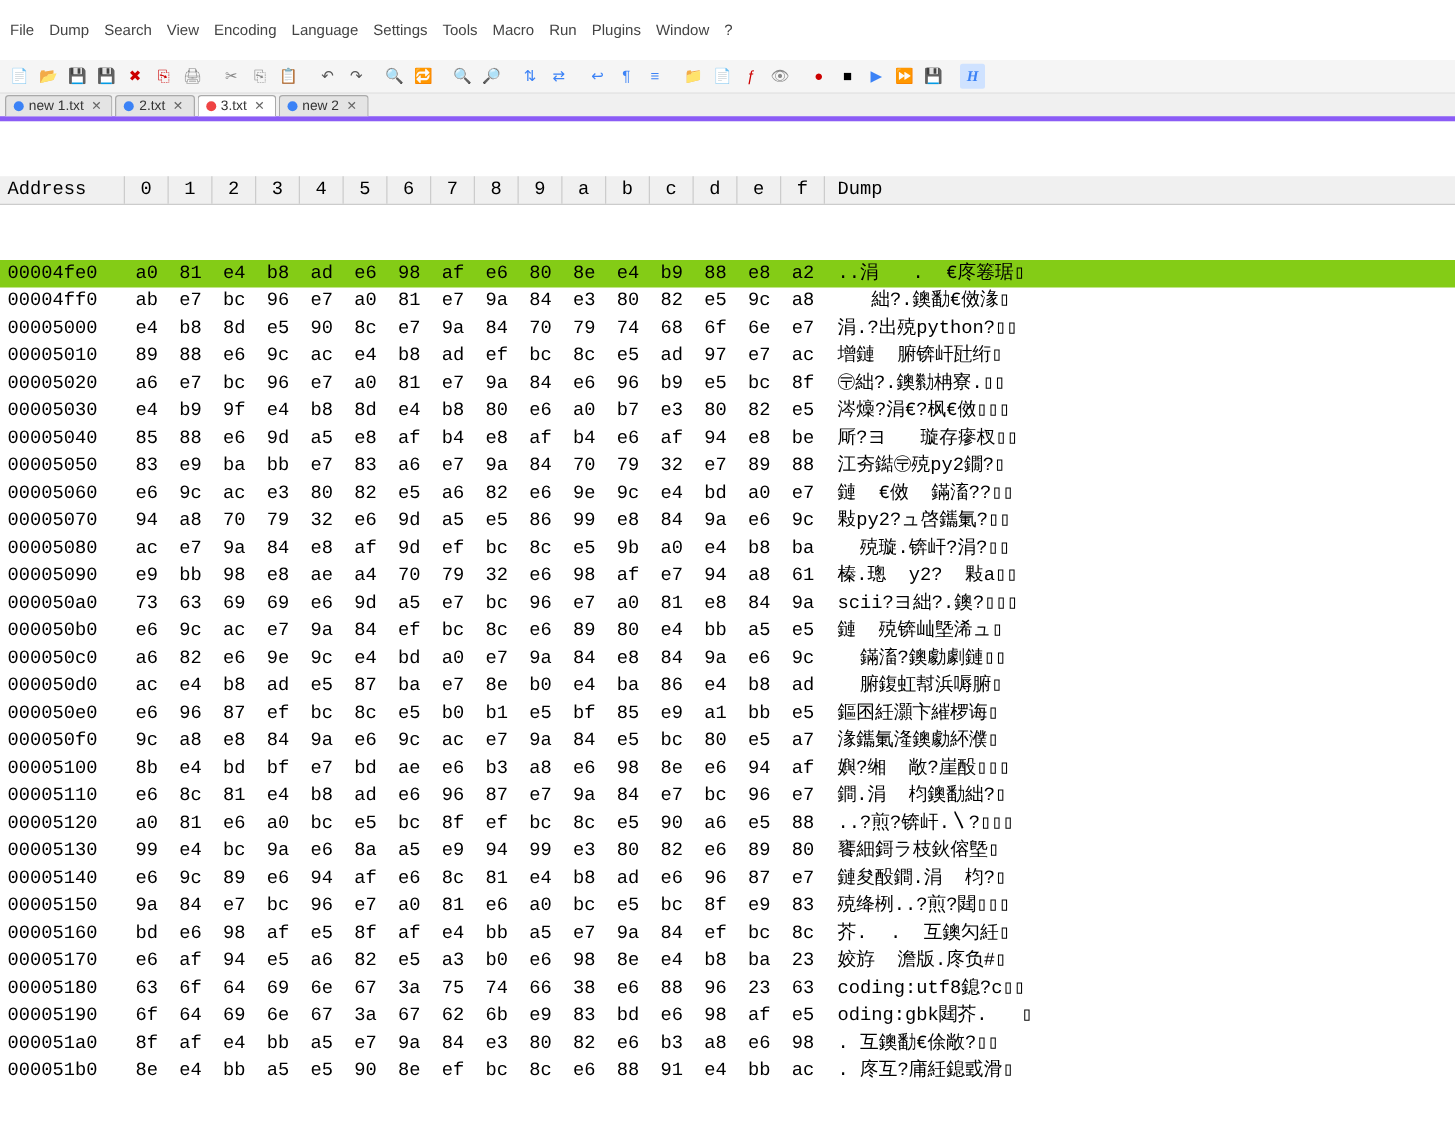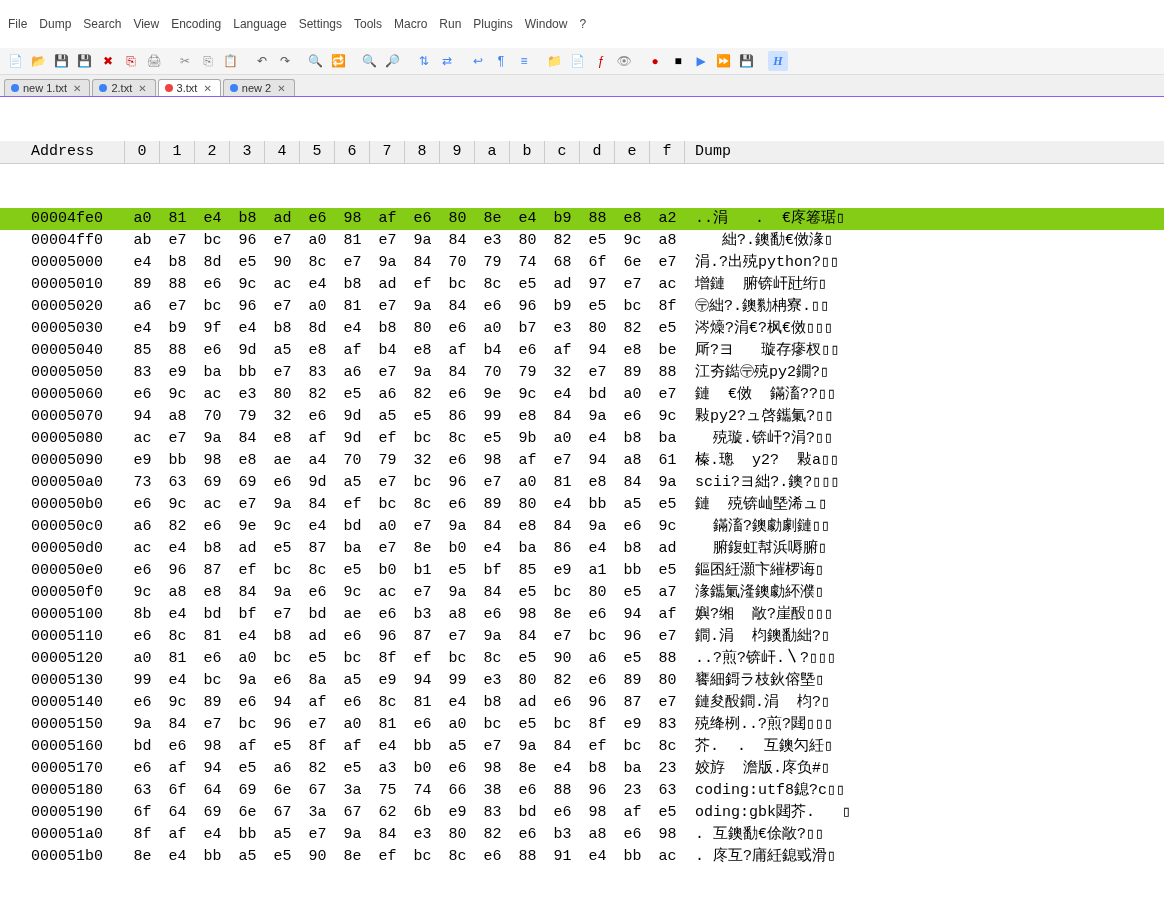--- a/index.html
+++ b/index.html
@@ -32,21 +32,21 @@
 .tb-btn {
   width: 20px; height: 20px;
   display: flex; align-items: center; justify-content: center;
   border-radius: 2px;
   font-size: 12px;
 }
 .tb-sep { width: 5px; }
 .tabbar {
   display: flex;
   background: #f0f0f0;
-  border-bottom: 1px solid #8b5cf6;
+  border-bottom: 4px solid #8b5cf6;
   padding-left: 4px;
   height: 22px;
   align-items: flex-end;
 }
 .tab {
   display: flex; align-items: center; gap: 4px;
   padding: 2px 8px 2px 6px;
   background: #e4e4e4;
   border: 1px solid #aaa;
   border-bottom: none;
@@ -75,21 +75,20 @@
   white-space: pre;
   overflow: hidden;
 }
 .hex-header {
   background: #f0f0f0;
   border-bottom: 1px solid #ccc;
   font-size: 15px;
 }
 .hex-row {
   display: flex;
-  padding-left: 25px;
 }
 .hex-row.first { background: #84cc16; }
 .addr { width: 100px; padding-left: 6px; }
 .byte { width: 35px; text-align: center; }
 .dump { padding-left: 10px; }
 .hex-header .addr, .hex-header .byte, .hex-header .dump {
   border-right: 1px solid #ccc;
 }
 .hex-header .dump { border-right: none; flex: 1;}
 </style>

